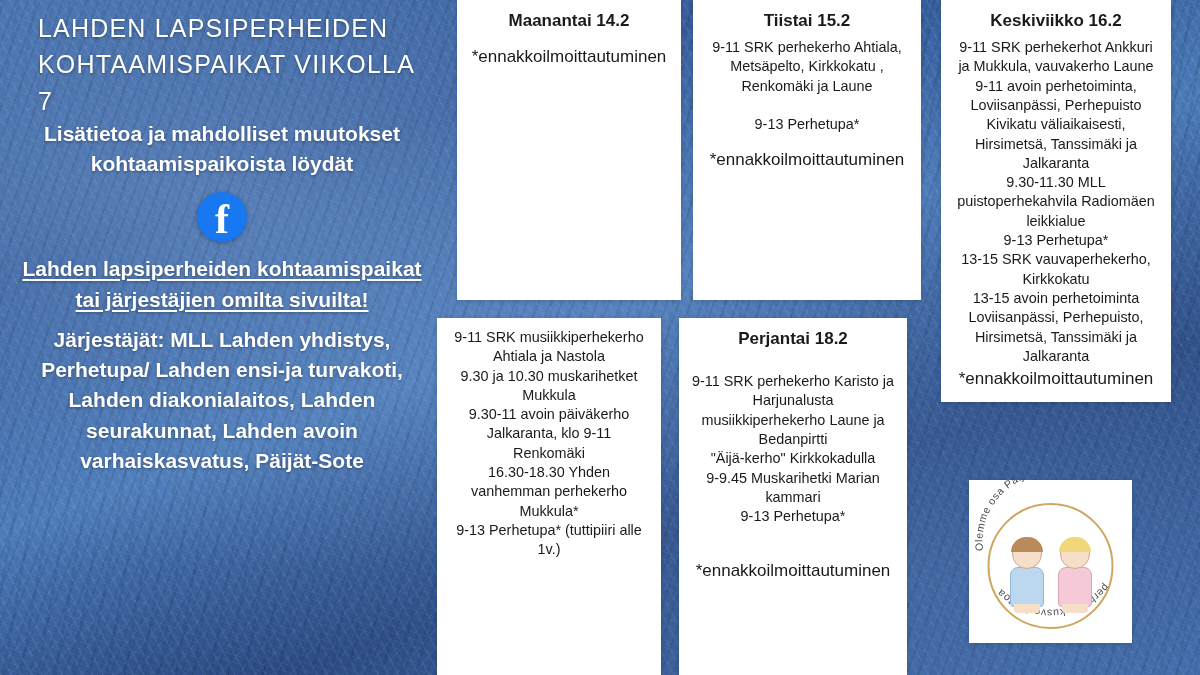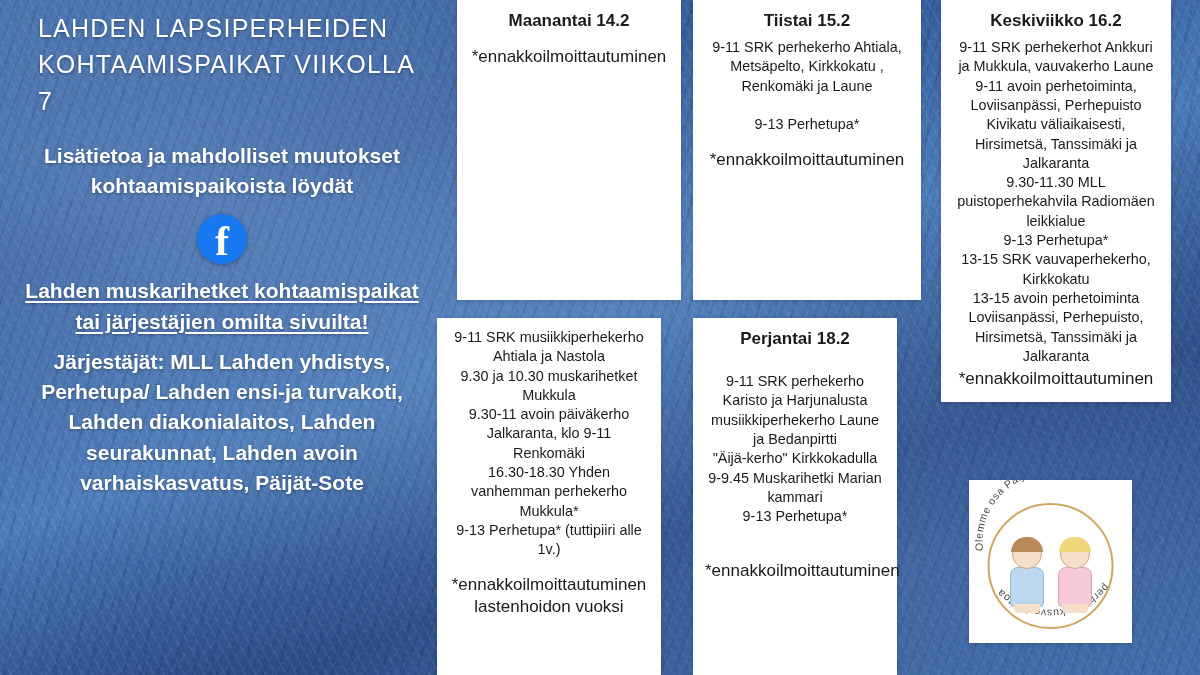--- a/index.html
+++ b/index.html
@@ -40,21 +40,20 @@
   }
   .main-title {
     font-size: 25px;
     line-height: 1.45;
     letter-spacing: 1.2px;
     text-align: left;
     padding-left: 18px;
     text-shadow: 0 1px 3px rgba(0,0,0,0.35);
   }
   .subtitle {
-    margin-top: 22px;
     font-size: 21px;
     font-weight: bold;
     line-height: 1.42;
     text-shadow: 0 1px 3px rgba(0,0,0,0.35);
   }
   .fb-wrap {
     margin-top: 14px;
     display: flex; justify-content: center;
   }
   .fb-icon {
@@ -115,21 +114,21 @@
     font-size: 17px;
     line-height: 1.34;
     white-space: pre-line;
     margin-top: 14px;
   }
 
   #card-mon  { left: 437px; top: 0px;   width: 224px; height: 300px; margin-left: 20px; }
   #card-tue  { left: 693px; top: 0px;   width: 228px; height: 300px; }
   #card-wed  { left: 941px; top: 0px;   width: 230px; height: 402px; }
   #card-thu  { left: 437px; top: 318px; width: 224px; height: 357px; }
-  #card-fri  { left: 693px; top: 318px; width: 204px; height: 357px; }
+  #card-fri  { left: 679px; top: 318px; width: 228px; height: 357px; }
 
   
   #logo-card {
     position: absolute;
     left: 969px; top: 480px;
     width: 163px; height: 163px;
     background: #ffffff;
     z-index: 5;
     box-shadow: 0 1px 5px rgba(0,0,0,0.18);
   }
@@ -175,21 +174,21 @@
   <div class="left-col">
     <div class="main-title">LAHDEN LAPSIPERHEIDEN KOHTAAMISPAIKAT VIIKOLLA 7</div>
     <div class="subtitle">Lisätietoa ja mahdolliset muutokset kohtaamispaikoista löydät</div>
 
     <div class="fb-wrap">
       <div class="fb-icon">
         <span>f</span>
       </div>
     </div>
 
-    <div class="link-block">Lahden muskarihetket kohtaamispaikat tai järjestäjien omilta sivuilta!</div>
+    <div class="link-block">Lahden lapsiperheiden kohtaamispaikat tai järjestäjien omilta sivuilta!</div>
     <div class="organizers">Järjestäjät: MLL Lahden yhdistys, Perhetupa/ Lahden ensi-ja turvakoti, Lahden diakonialaitos, Lahden seurakunnat, Lahden avoin varhaiskasvatus, Päijät-Sote</div>
   </div>
 
   <div class="card" id="card-mon">
     <h3>Maanantai 14.2</h3>
     <div class="note">*ennakkoilmoittautuminen</div>
   </div>
 
   <div class="card" id="card-tue">
     <h3>Tiistai 15.2</h3>
@@ -209,21 +208,20 @@
 13-15 avoin perhetoiminta Loviisanpässi, Perhepuisto, Hirsimetsä, Tanssimäki ja Jalkaranta</div>
     <div class="note" style="margin-top:2px;">*ennakkoilmoittautuminen</div>
   </div>
 
   <div class="card" id="card-thu">
     <div class="body">9-11 SRK musiikkiperhekerho Ahtiala ja Nastola
 9.30 ja 10.30 muskarihetket Mukkula
 9.30-11 avoin päiväkerho Jalkaranta, klo 9-11 Renkomäki
 16.30-18.30 Yhden vanhemman perhekerho Mukkula*
 9-13 Perhetupa* (tuttipiiri alle 1v.)</div>
-    <div class="note">*ennakkoilmoittautuminen lastenhoidon vuoksi</div>
   </div>
 
   <div class="card" id="card-fri">
     <h3>Perjantai 18.2</h3>
     <div class="body" style="margin-top:22px;">9-11 SRK perhekerho Karisto ja Harjunalusta musiikkiperhekerho Laune ja Bedanpirtti
 "Äijä-kerho" Kirkkokadulla
 9-9.45 Muskarihetki Marian kammari
 9-13 Perhetupa*</div>
     <div class="note" style="margin-top:34px;">*ennakkoilmoittautuminen</div>
   </div>

